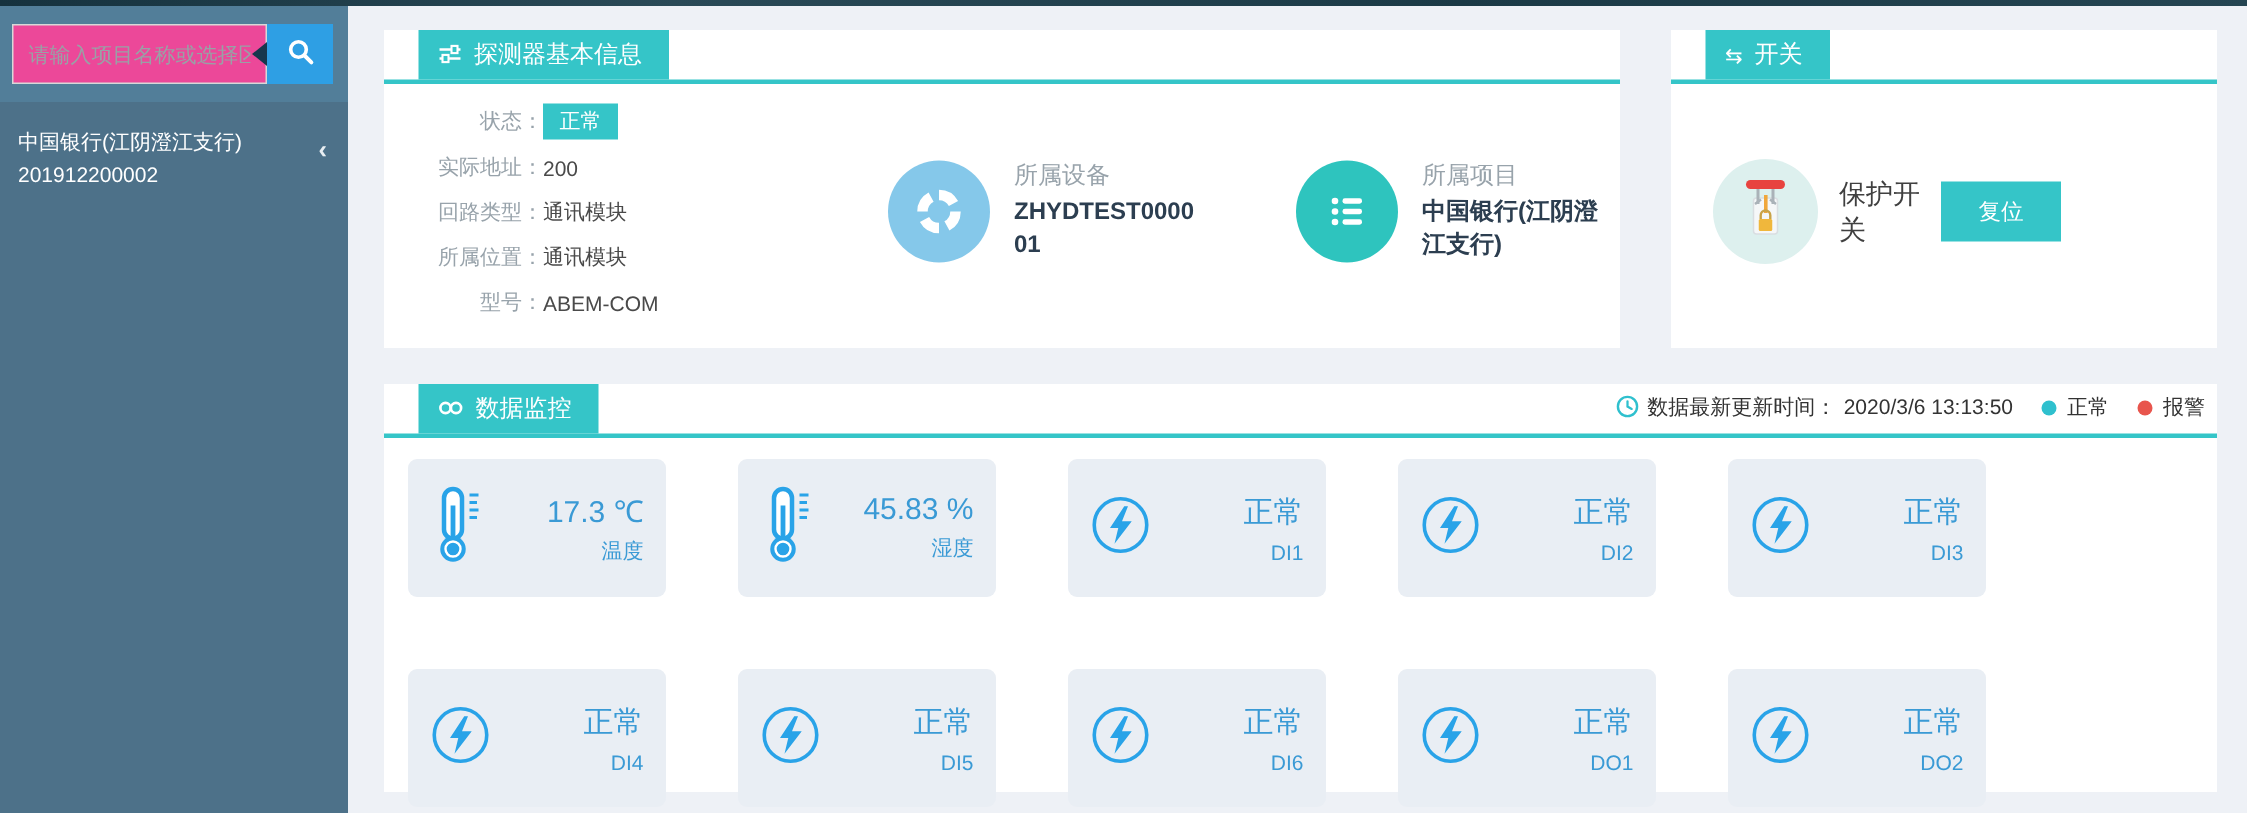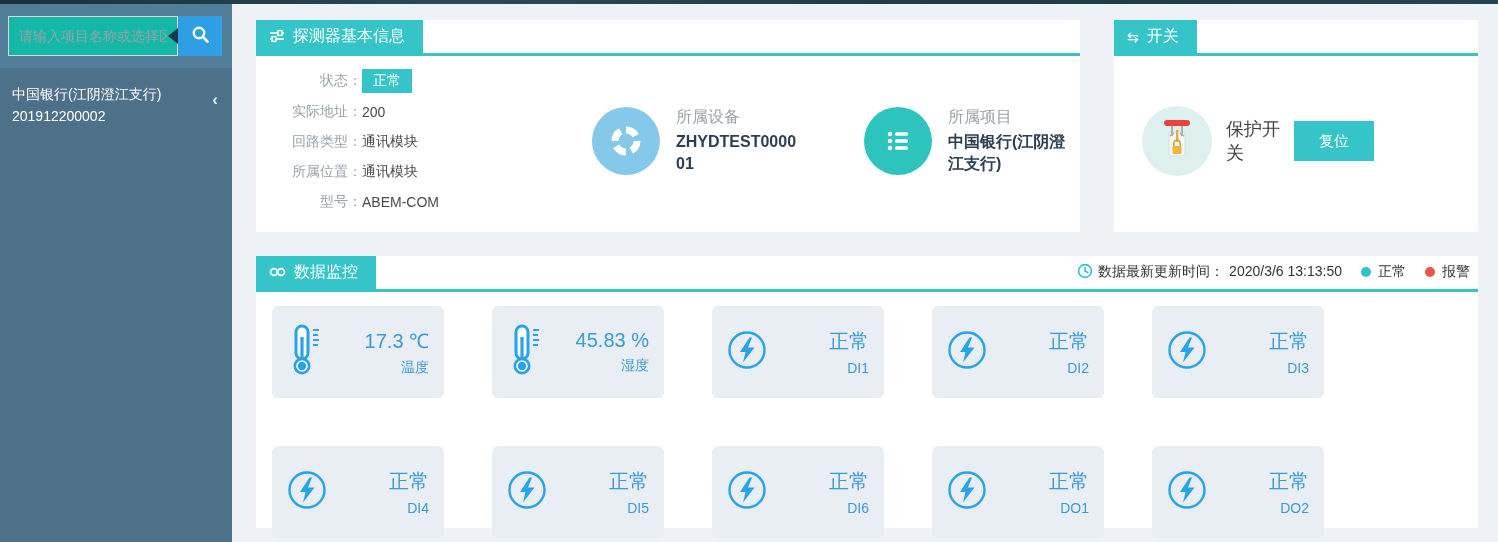--- a/index.html
+++ b/index.html
@@ -8,21 +8,21 @@
     background:#eef1f6;font-family:"Liberation Sans",sans-serif;
   }
   
   .top-strip{position:absolute;top:0;left:0;right:0;height:4px;
     background:linear-gradient(90deg,#16323e,#2a4a57 30%,#1b3a46 65%,#254552);}
 
   
   .sidebar{position:absolute;top:4px;left:0;bottom:0;width:232px;background:#4d7189;}
   .search-band{height:64px;background:#527e99;display:flex;align-items:center;
     padding:0 10px 0 8px;position:relative;}
-  .search-input{flex:1;height:38px;border:1px solid #d8d8d8;background:#14b8a6;
+  .search-input{flex:1;height:38px;border:1px solid #d8d8d8;background:#ec4899;
     padding:0 10px;font-size:14px;color:#333;outline:none;min-width:0;}
   .search-input::placeholder{color:#9aa0a6;}
   .caret-left{position:absolute;right:54px;top:24px;width:0;height:0;
     border-top:8px solid transparent;border-bottom:8px solid transparent;
     border-right:10px solid #17374d;}
   .search-btn{width:44px;height:40px;background:#2e9fe4;border:none;cursor:pointer;
     display:flex;align-items:center;justify-content:center;flex:none;}
   .side-item{display:flex;align-items:flex-start;color:#fff;padding:16px 14px 14px 12px;cursor:pointer;}
   .side-item-text{flex:1;font-size:14px;line-height:1.55;}
   .side-chevron{font-size:17px;font-weight:bold;margin-top:6px;color:#e8eef2;}
@@ -32,21 +32,21 @@
     padding:16px 20px 0 24px;box-sizing:border-box;}
   .top-row{display:flex;gap:34px;}
   .panel{background:#fff;}
   .panel-detector{flex:0 0 800px;height:212px;box-sizing:border-box;}
   .panel-switch{flex:1;height:212px;box-sizing:border-box;}
   .panel-monitor{margin-top:24px;height:272px;box-sizing:border-box;}
 
   .panel-head{border-bottom:3px solid #35c5c8;display:flex;
     justify-content:space-between;align-items:flex-end;}
   .badge-title{background:#35c5c8;color:#fff;font-size:16px;
-    padding:6px 18px 6px 13px;display:flex;align-items:center;gap:8px;white-space:nowrap;}
+    padding:6px 18px 6px 13px;display:flex;align-items:center;gap:8px;white-space:nowrap;margin-left:23px;}
   .badge-title .glyph{font-size:14px;line-height:1;}
 
   
   .detector-body{display:flex;align-items:center;height:170px;padding:0 10px 0 20px;gap:8px;}
   .fields{width:250px;font-size:14px;}
   .field-row{display:flex;align-items:center;margin:8px 0;min-height:22px;}
   .field-label{min-width:86px;text-align:right;color:#98a3ab;flex:none;}
   .field-value{color:#4a4a4a;}
   .badge-teal{background:#35c5c8;color:#fff;padding:3px 11px;}
   .entity{display:flex;align-items:center;gap:16px;margin-left:58px;}

